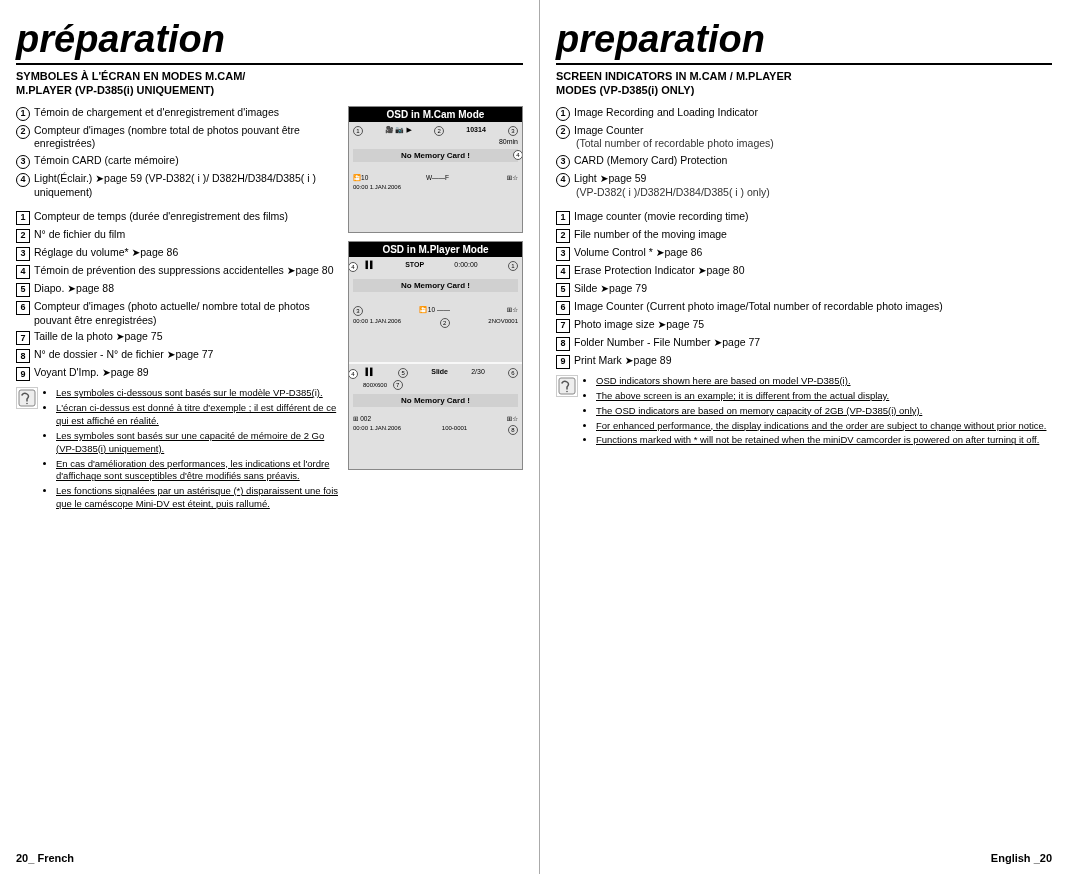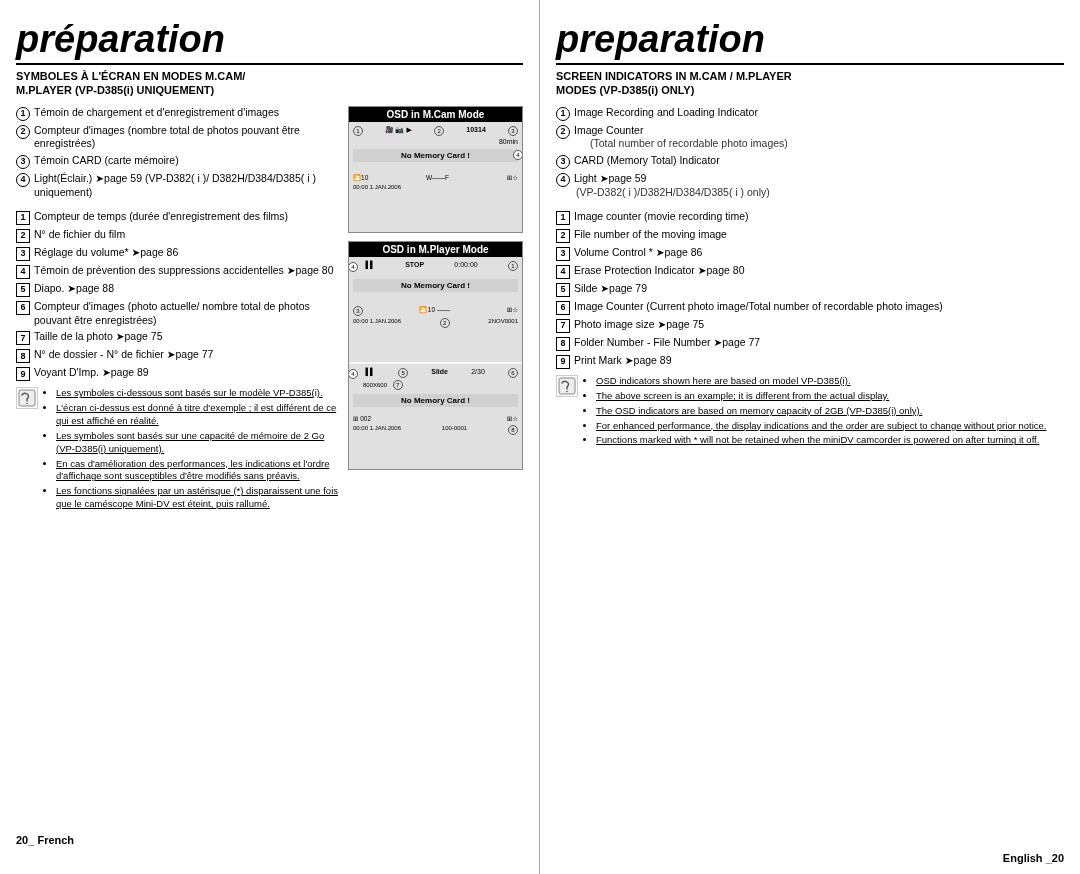--- a/index.html
+++ b/index.html
@@ -13,27 +13,27 @@
       color: #000;
     }
     .page {
       display: flex;
       width: 1080px;
       height: 874px;
     }
     .left-panel {
       width: 540px;
       border-right: 1px solid #aaa;
-      padding: 18px 16px 28px 16px;
+      padding: 18px 16px 10px 16px;
       display: flex;
       flex-direction: column;
     }
     .right-panel {
       width: 540px;
-      padding: 18px 16px 10px 16px;
+      padding: 18px 28px 10px 16px;
       display: flex;
       flex-direction: column;
     }
     .title-french {
       font-size: 38px;
       font-weight: bold;
       font-style: italic;
       margin-bottom: 4px;
       border-bottom: 2px solid #000;
       padding-bottom: 2px;
@@ -383,26 +383,26 @@
 
       <div class="section-group">
         <div class="indicator-item">
           <span class="indicator-num">1</span>
           <span>Image Recording and Loading Indicator</span>
         </div>
         <div class="indicator-item">
           <span class="indicator-num">2</span>
           <div>
             <span>Image Counter</span><br>
-            <span style="margin-left:16px; color:#333;">(Total number of recordable photo images)</span>
+            <span style="margin-left:2px; color:#333;">(Total number of recordable photo images)</span>
           </div>
         </div>
         <div class="indicator-item">
           <span class="indicator-num">3</span>
-          <span>CARD (Memory Total) Indicator</span>
+          <span>CARD (Memory Card) Protection</span>
         </div>
         <div class="indicator-item">
           <span class="indicator-num">4</span>
           <div>
             <span>Light ➤page 59</span><br>
             <span style="margin-left:2px; color:#333;">(VP-D382( i )/D382H/D384/D385( i ) only)</span>
           </div>
         </div>
       </div>
 

